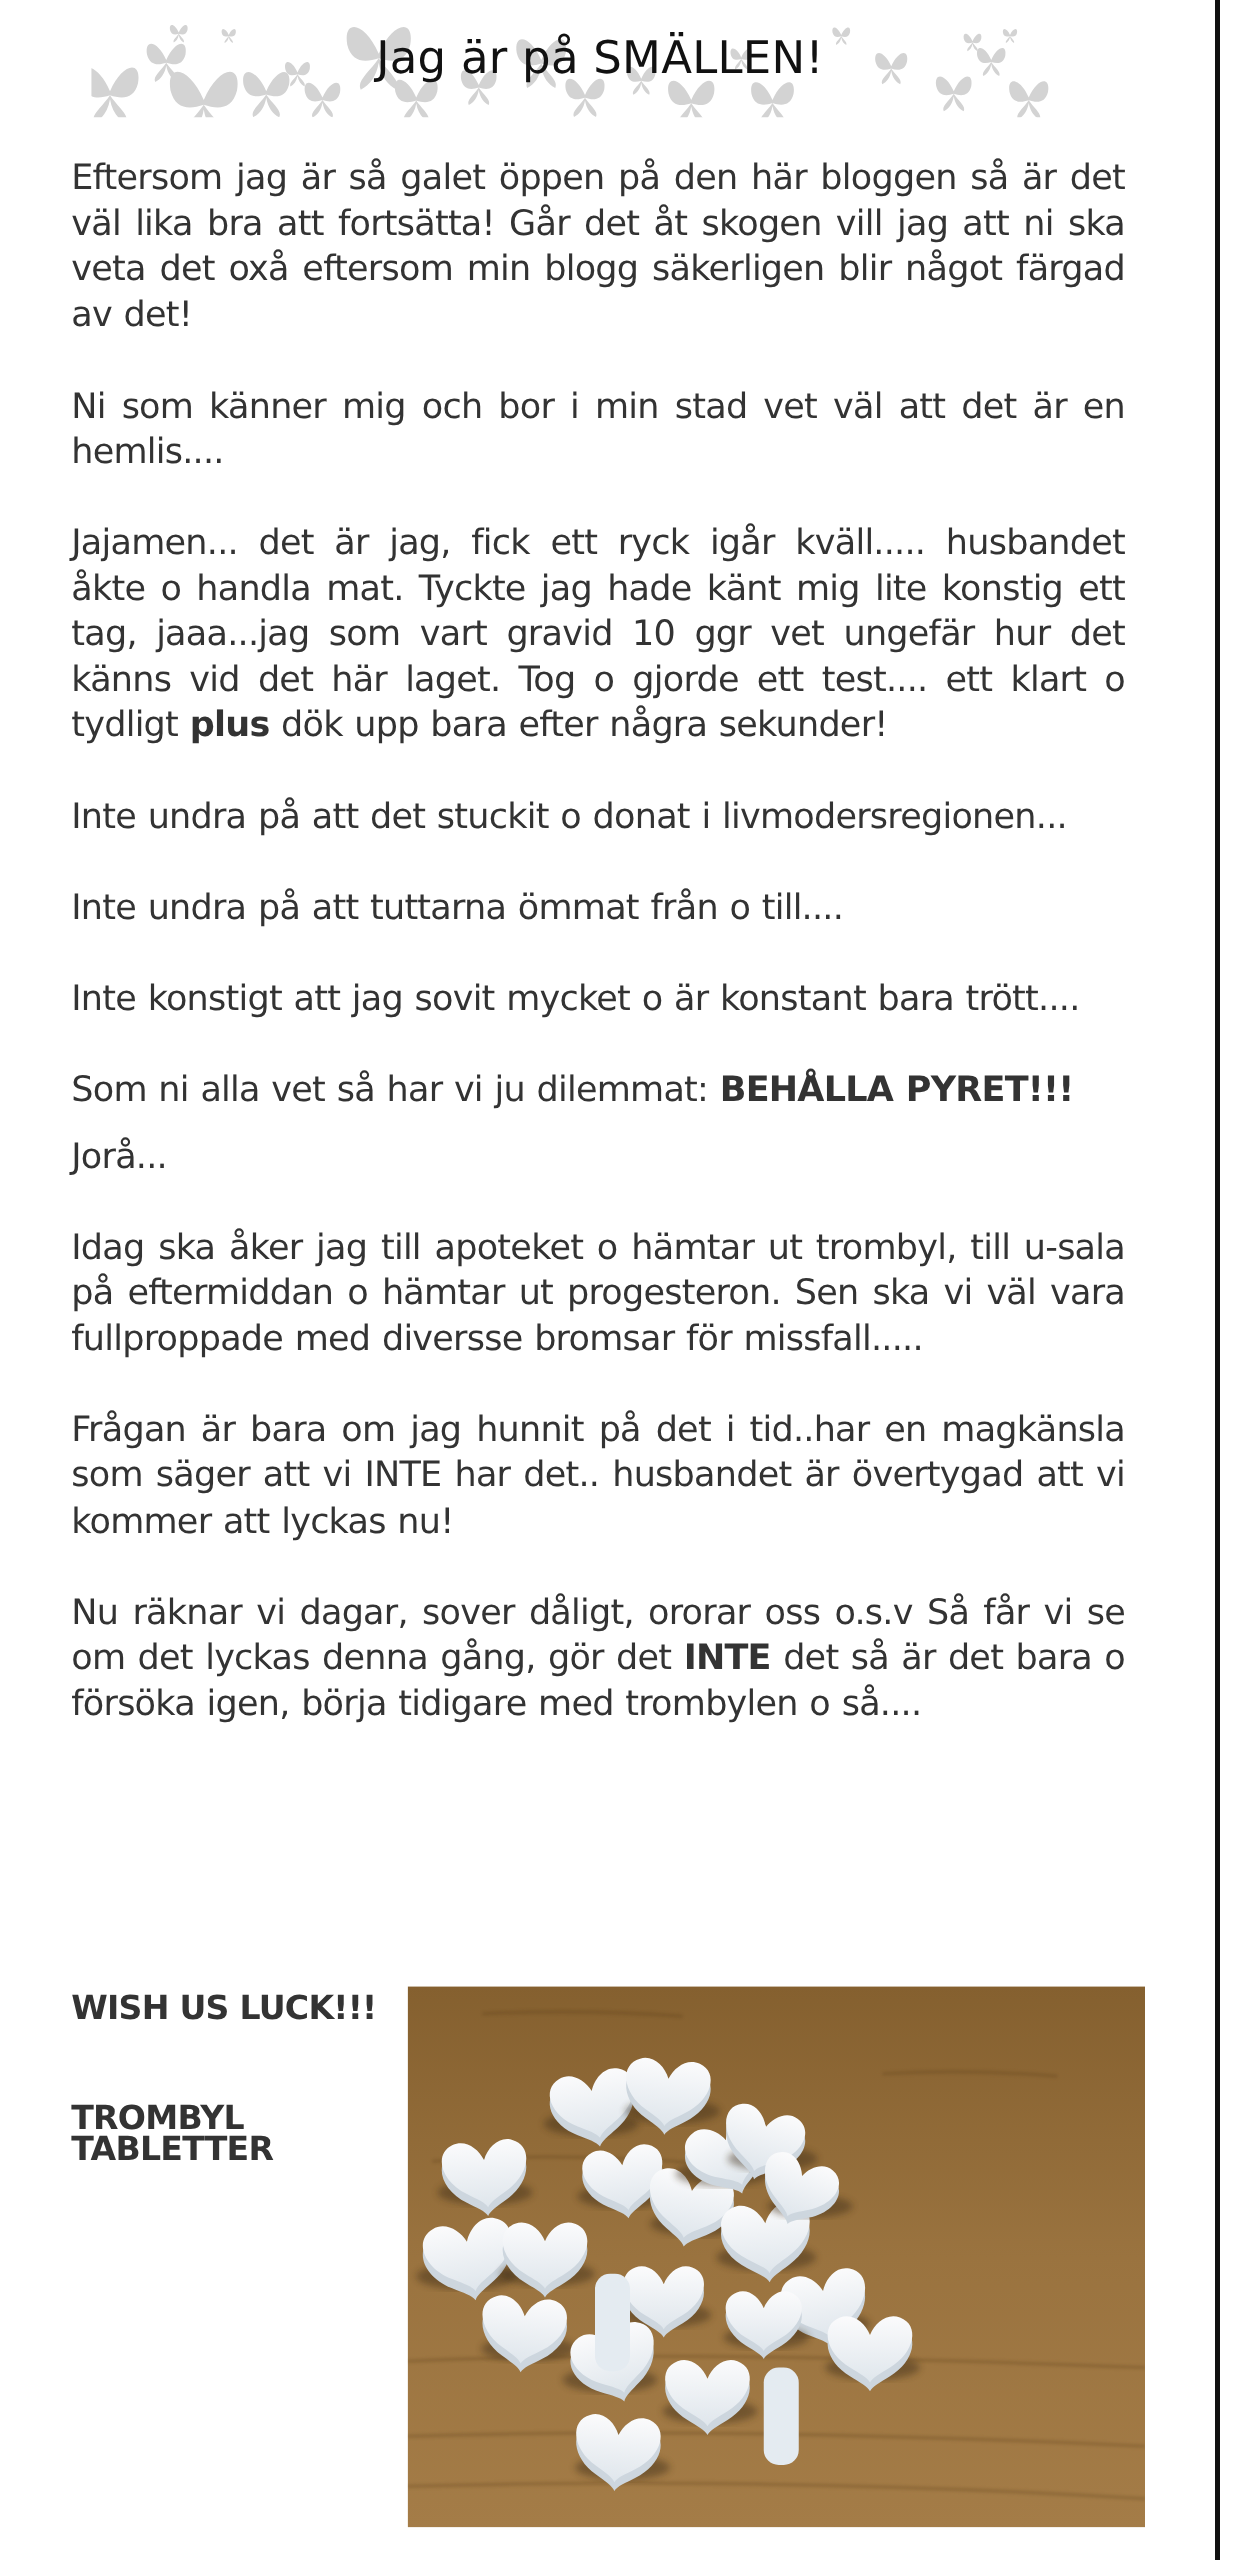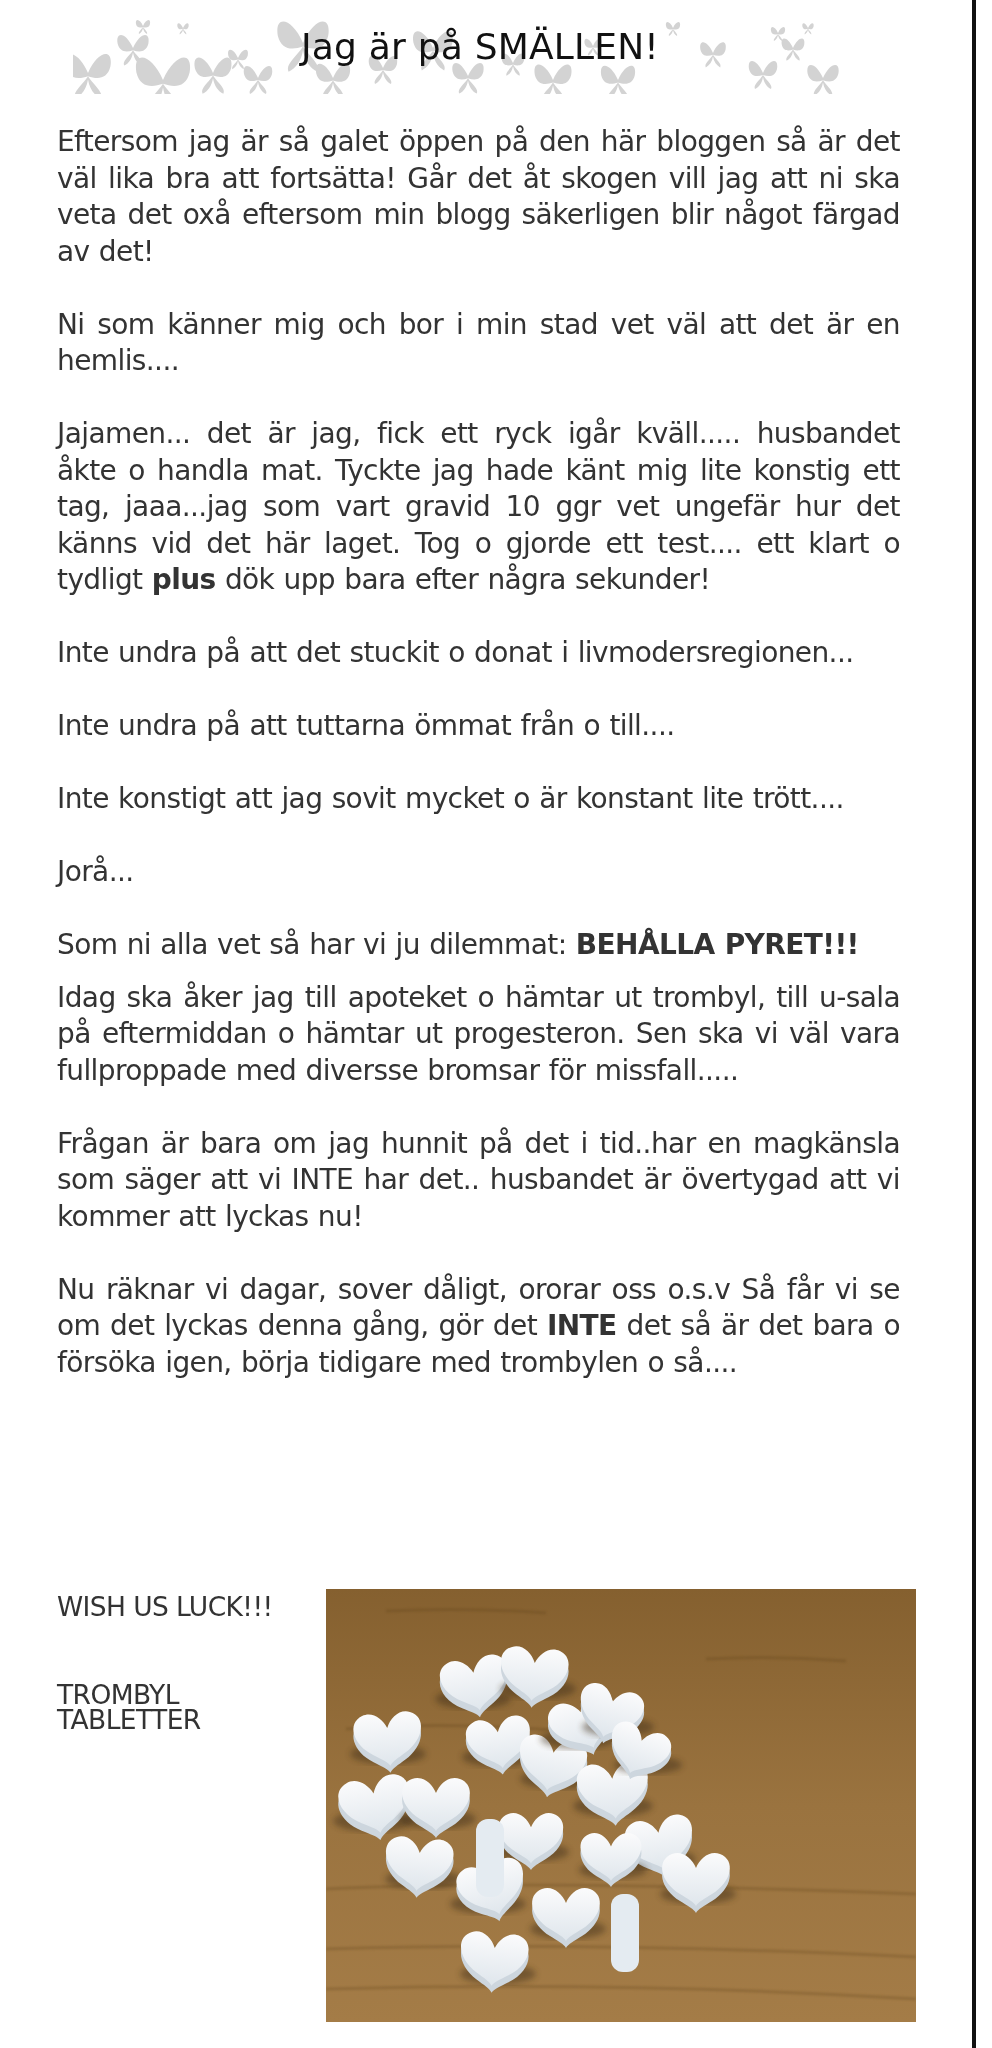--- a/index.html
+++ b/index.html
@@ -25,21 +25,21 @@
   }
   .p {
     margin: 0; font-size: 28px; line-height: 36.5px; text-align: justify;
     text-align-last: left; letter-spacing: -0.6px; word-spacing: 1px;
   }
   .p.gap { margin-bottom: 36.5px; }
   .p.smallgap { margin-bottom: 16px; }
   b, .bold { font-weight: bold; }
   .bottom-row { position: absolute; left: 57px; top: 1589px; width: 860px; height: 434px; }
   .side-label {
-    position: absolute; left: 0; font-size: 26.5px; line-height: 36.5px; font-weight: normal; letter-spacing: -0.6px;
+    position: absolute; left: 0; font-size: 26.5px; line-height: 36.5px; font-weight: bold; letter-spacing: -0.6px;
   }
   .photo {
     position: absolute; left: 269px; top: 0; width: 590px; height: 433px; overflow: hidden;
   }
 </style>
 </head>
 <body>
 
 <div class="right-rule"></div>
 
@@ -75,23 +75,23 @@
 </div>
 
 <div class="post-title">Jag är på SMÄLLEN!</div>
 
 <div class="content">
   <p class="p gap">Eftersom jag är så galet öppen på den här bloggen så är det väl lika bra att fortsätta! Går det åt skogen vill jag att ni ska veta det oxå eftersom min blogg säkerligen blir något färgad av det!</p>
   <p class="p gap">Ni som känner mig och bor i min stad vet väl att det är en hemlis....</p>
   <p class="p gap"><span>Jajamen... det är jag, fick ett ryck igår kväll..... husbandet åkte o handla mat. Tyckte jag hade känt mig lite konstig ett tag, jaaa...jag som vart gravid 10 ggr vet ungefär hur det känns vid det här laget. Tog o gjorde ett test.... ett klart o tydligt </span><b>plus</b><span> dök upp bara efter några sekunder!</span></p>
   <p class="p gap">Inte undra på att det stuckit o donat i livmodersregionen...</p>
   <p class="p gap">Inte undra på att tuttarna ömmat från o till....</p>
-  <p class="p gap">Inte konstigt att jag sovit mycket o är konstant lite trött....</p>
+  <p class="p gap">Inte konstigt att jag sovit mycket o är konstant bara trött....</p>
+  <p class="p smallgap"><span>Som ni alla vet så har vi ju dilemmat: </span><b>BEHÅLLA PYRET!!!</b></p>
   <p class="p gap">Jorå...</p>
-  <p class="p smallgap"><span>Som ni alla vet så har vi ju dilemmat: </span><b>BEHÅLLA PYRET!!!</b></p>
   <p class="p gap">Idag ska åker jag till apoteket o hämtar ut trombyl, till u-sala på eftermiddan o hämtar ut progesteron. Sen ska vi väl vara fullproppade med diversse bromsar för missfall.....</p>
   <p class="p gap">Frågan är bara om jag hunnit på det i tid..har en magkänsla som säger att vi INTE har det.. husbandet är övertygad att vi kommer att lyckas nu!</p>
   <p class="p"><span>Nu räknar vi dagar, sover dåligt, ororar oss o.s.v Så får vi se om det lyckas denna gång, gör det </span><b>INTE</b><span> det så är det bara o försöka igen, börja tidigare med trombylen o så....</span></p>
 </div>
 
 <div class="bottom-row">
   <div class="side-label" style="top: 0px;">WISH US LUCK!!!</div>
   <div class="side-label" style="top: 88px;">TROMBYL</div>
   <div class="side-label" style="top: 113px;">TABLETTER</div>
 

